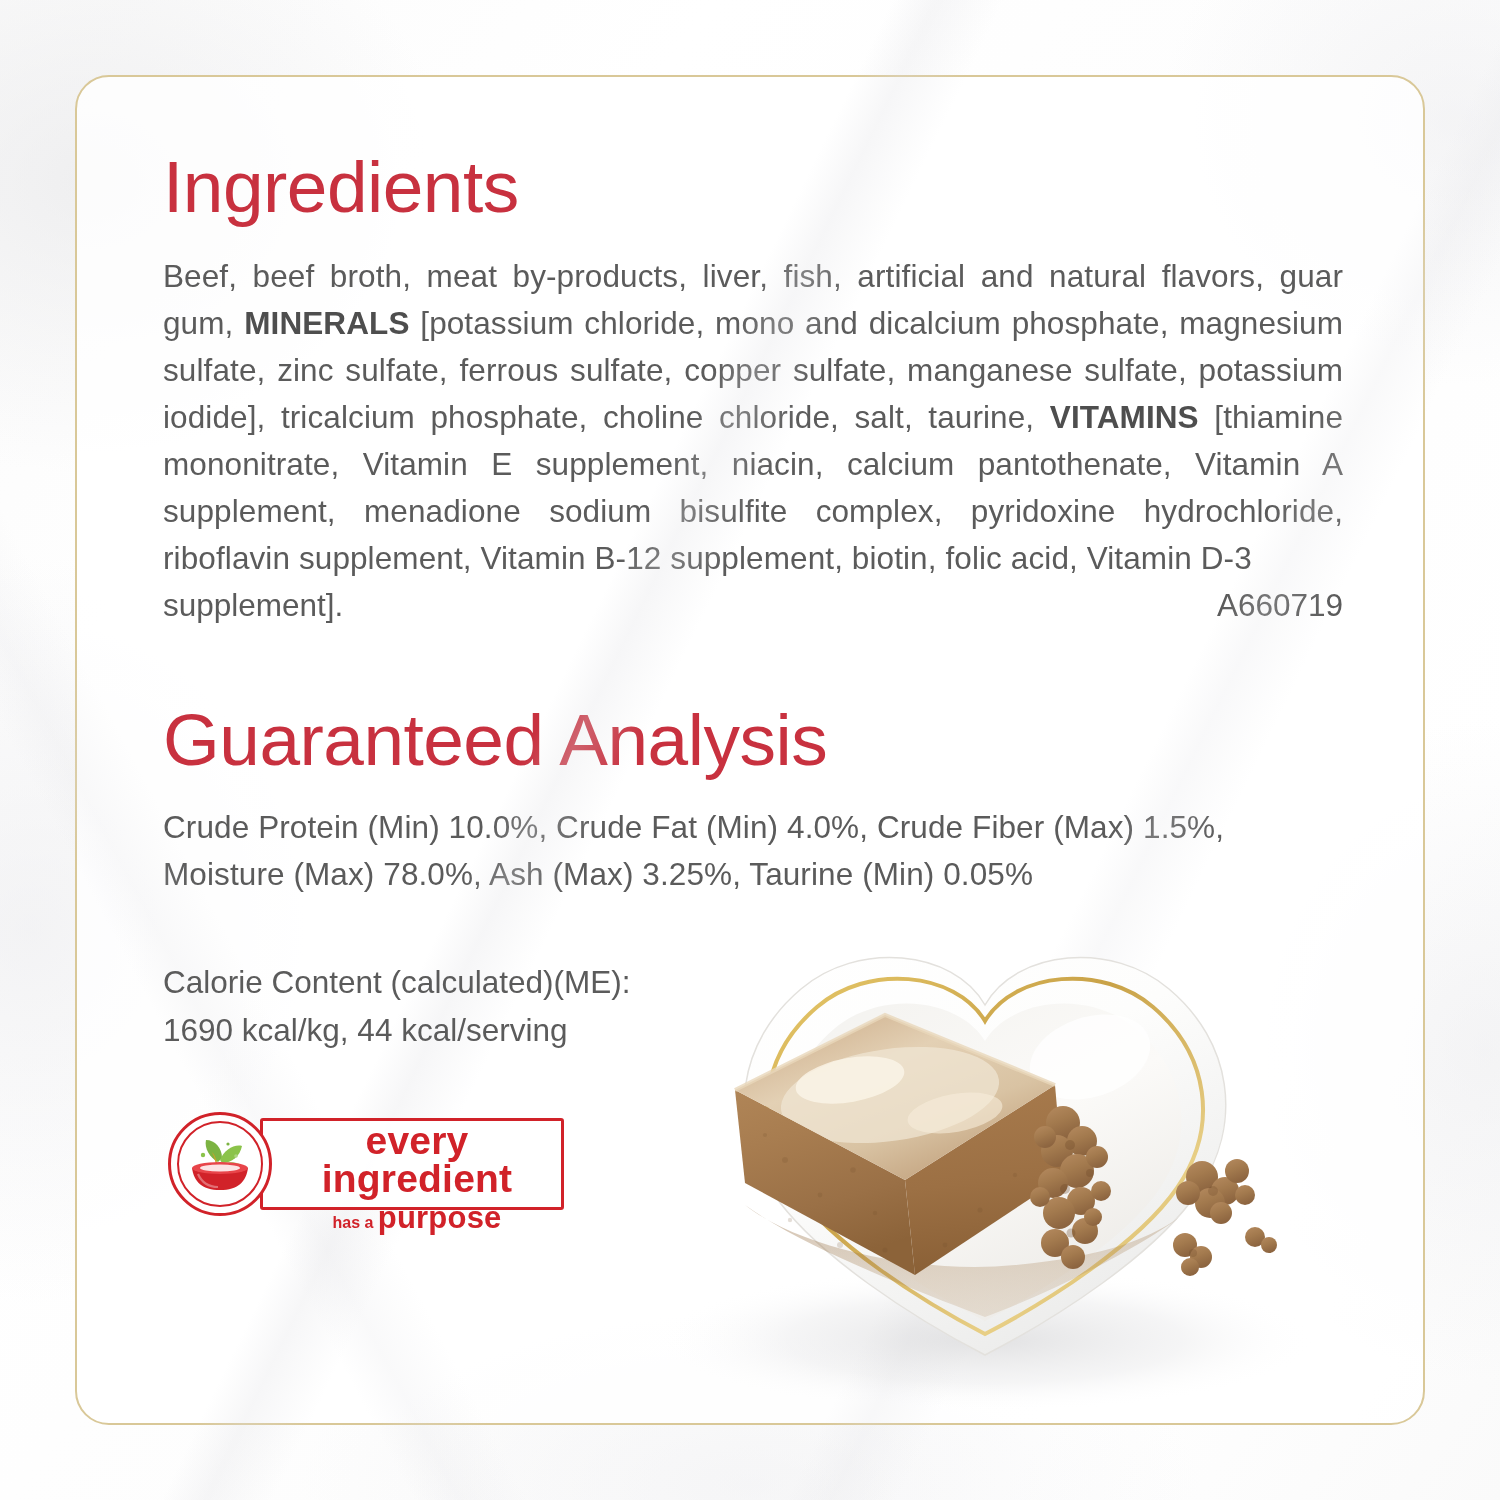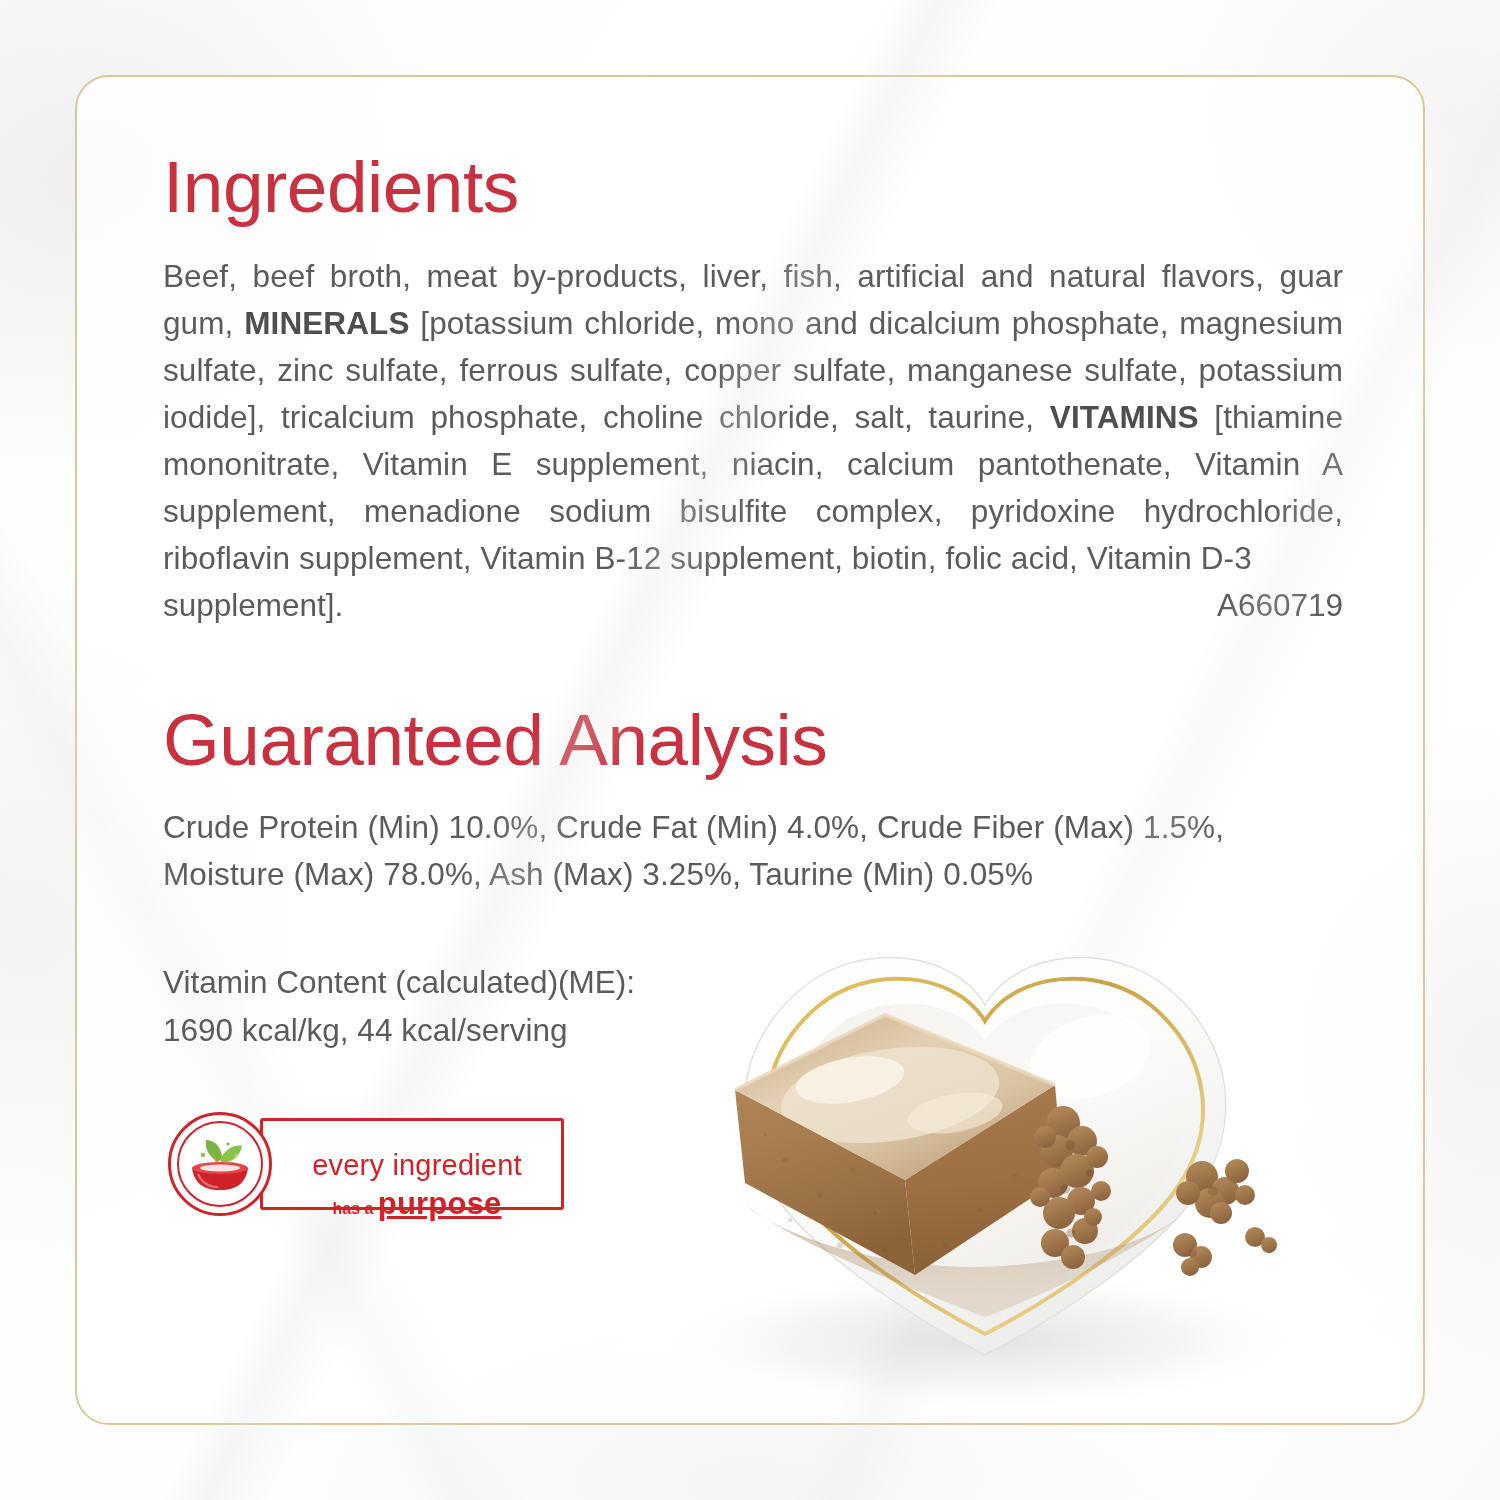--- a/index.html
+++ b/index.html
@@ -150,29 +150,28 @@
   .badge-text {
     position: absolute;
     left: 112px;
     top: 10px;
     right: 10px;
     text-align: center;
     color: #d12229;
     z-index: 3;
   }
   .badge-line1 {
-    font-size: 29px;
-    font-weight: 400;
+    font-size: 39px;
+    font-weight: 700;
     letter-spacing: 0.2px;
     line-height: 38px;
-    margin-top: 24px;
   }
   .badge-line2 { line-height: 40px; white-space: nowrap; }
   .badge-has-a { font-size: 16px; font-weight: 700; }
-  .badge-purpose { font-size: 31px; font-weight: 700; letter-spacing: 0.2px; text-decoration: underline; }
+  .badge-purpose { font-size: 31px; font-weight: 700; letter-spacing: 0.2px; }
 
   
   .food {
     position: absolute;
     left: 585px;
     top: 945px;
     width: 790px;
     height: 470px;
     z-index: 2;
     pointer-events: none;
@@ -200,21 +199,21 @@
 
     <div class="ga-block">
       <h1 class="section-title">Guaranteed Analysis</h1>
       <div class="ga-body">
         <div>Crude Protein (Min) 10.0%, Crude Fat (Min) 4.0%, Crude Fiber (Max) 1.5%,</div>
         <div>Moisture (Max) 78.0%, Ash (Max) 3.25%, Taurine (Min) 0.05%</div>
       </div>
     </div>
 
     <div class="calorie-block">
-      <div>Vitamin Content (calculated)(ME):</div>
+      <div>Calorie Content (calculated)(ME):</div>
       <div>1690 kcal/kg, 44 kcal/serving</div>
     </div>
 
   </div>
 
   <div class="food">
     <svg width="790" height="470" viewBox="0 0 790 470" xmlns="http://www.w3.org/2000/svg">
       <defs>
         <radialGradient id="shadowG" cx="50%" cy="50%" r="50%">
           <stop offset="0%" stop-color="#c9c9cb" stop-opacity="0.55"></stop>

